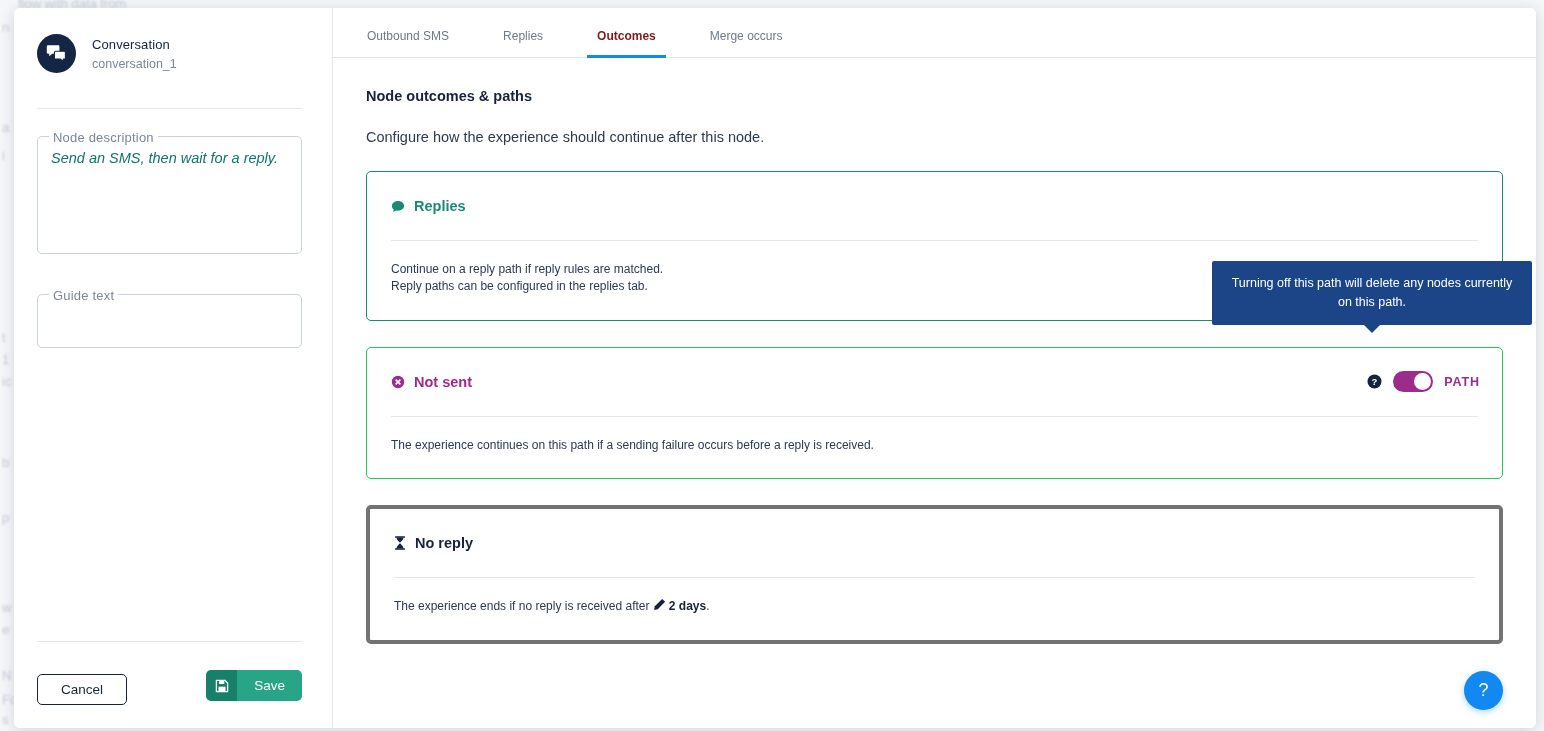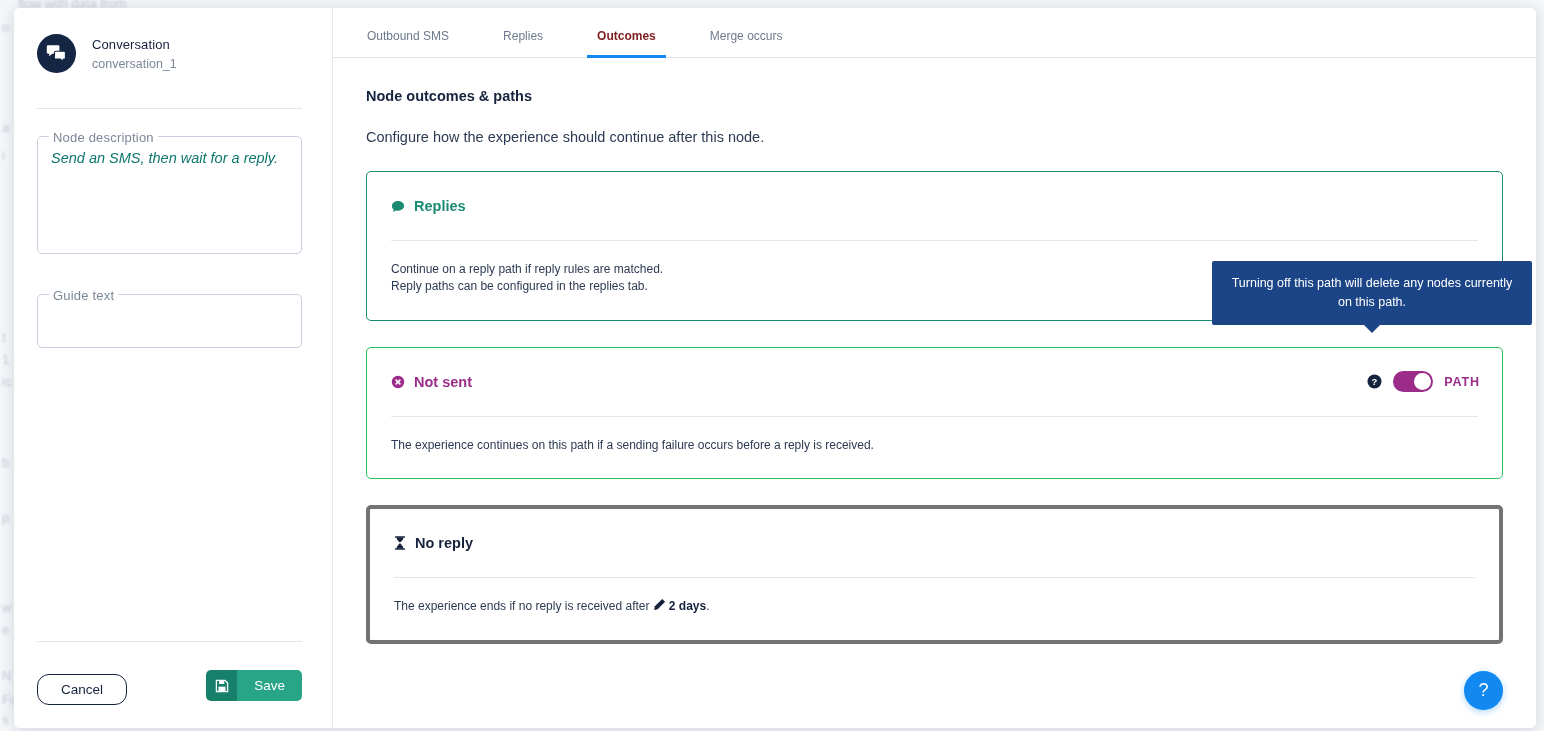--- a/index.html
+++ b/index.html
@@ -73,21 +73,21 @@
 
   .side-rule2 {
     position: absolute; left: 23px; bottom: 86px; width: 265px; height: 1px;
     background: #e3e7ee;
   }
   .side-actions {
     position: absolute; left: 23px; bottom: 23px; width: 265px;
     display: flex; align-items: center; justify-content: space-between;
   }
   .btn-cancel {
-    width: 90px; height: 31px; border: 1px solid #16233d; border-radius: 12px;
+    width: 90px; height: 31px; border: 1px solid #16233d; border-radius: 5px;
     background: #fff; color: #16233d; font-size: 13.5px; cursor: pointer;
     font-family: inherit;
     margin-top: 8px;
   }
   .btn-save {
     display: flex; align-items: center; height: 31px; border: 0;
     border-radius: 5px; overflow: hidden; cursor: pointer;
     font-family: inherit;
   }
   .btn-save-ico {

